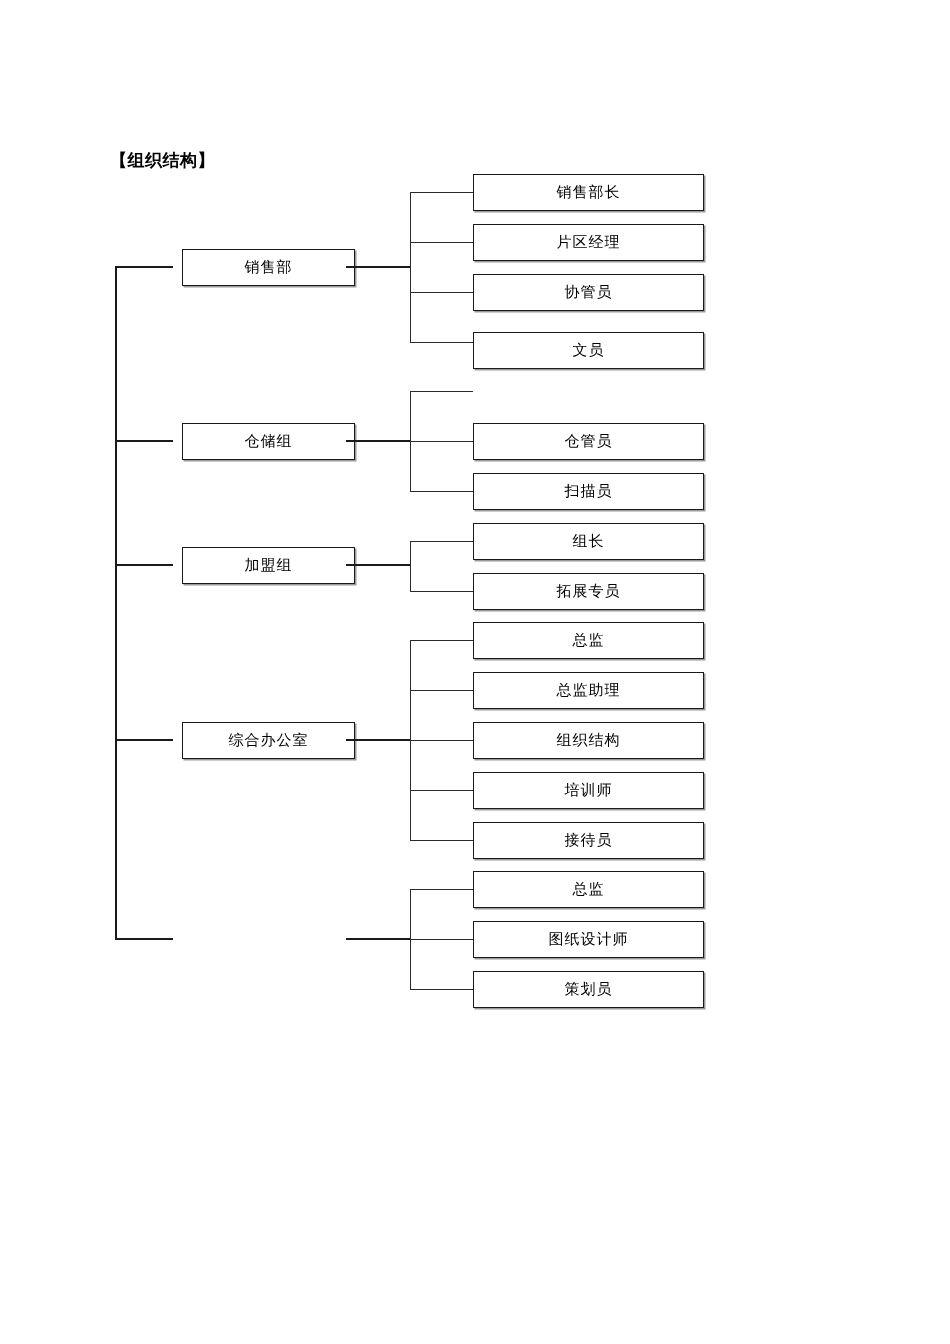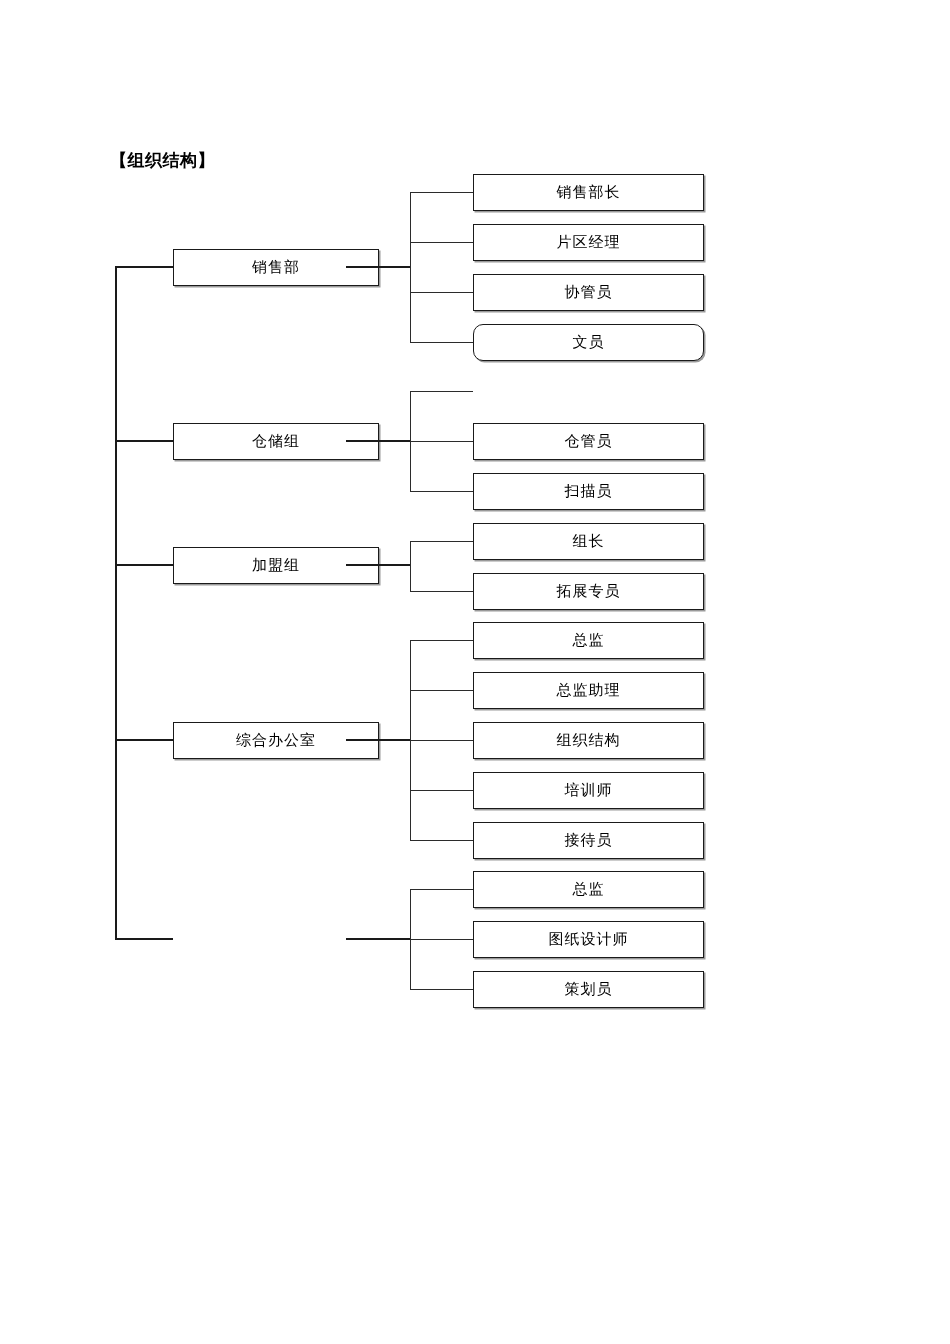--- a/index.html
+++ b/index.html
@@ -46,22 +46,22 @@
     display: flex;
     align-items: center;
     justify-content: center;
     font-size: 15px;
     line-height: 1;
     letter-spacing: 1px;
     color: #000000;
     white-space: nowrap;
   }
   .dept-box {
-    left: 173px;
-    width: 206px;
+    left: 182px;
+    width: 173px;
     height: 37px;
   }
   .role-box {
     left: 473px;
     width: 231px;
     height: 37px;
   }
   .line {
     position: absolute;
     background: #1a1a1a;
@@ -107,21 +107,21 @@
       <div class="node-box dept-box" style="top: 248.5px;">销售部</div>
       <div class="line dept-stub" style="top: 266.2px;"></div>
       <div class="line group-spine" style="top: 192.5px; height: 150px;"></div>
       <div class="line role-stub" style="top: 191.9px;"></div>
       <div class="node-box role-box" style="top: 174px;">销售部长</div>
       <div class="line role-stub" style="top: 241.9px;"></div>
       <div class="node-box role-box" style="top: 224px;">片区经理</div>
       <div class="line role-stub" style="top: 291.9px;"></div>
       <div class="node-box role-box" style="top: 274px;">协管员</div>
       <div class="line role-stub" style="top: 341.9px;"></div>
-      <div class="node-box role-box" style="top: 324px; border-radius: 10px;">文员</div>
+      <div class="node-box role-box" style="top: 332px;">文员</div>
       <div class="line trunk-branch" style="top: 440.2px; width: 58px;"></div>
       <div class="node-box dept-box" style="top: 422.5px;">仓储组</div>
       <div class="line dept-stub" style="top: 440.2px;"></div>
       <div class="line group-spine" style="top: 391.5px; height: 100px;"></div>
       <div class="line role-stub" style="top: 390.9px;"></div>
       <div class="line role-stub" style="top: 440.9px;"></div>
       <div class="node-box role-box" style="top: 423px;">仓管员</div>
       <div class="line role-stub" style="top: 490.9px;"></div>
       <div class="node-box role-box" style="top: 473px;">扫描员</div>
       <div class="line trunk-branch" style="top: 564.2px; width: 58px;"></div>

